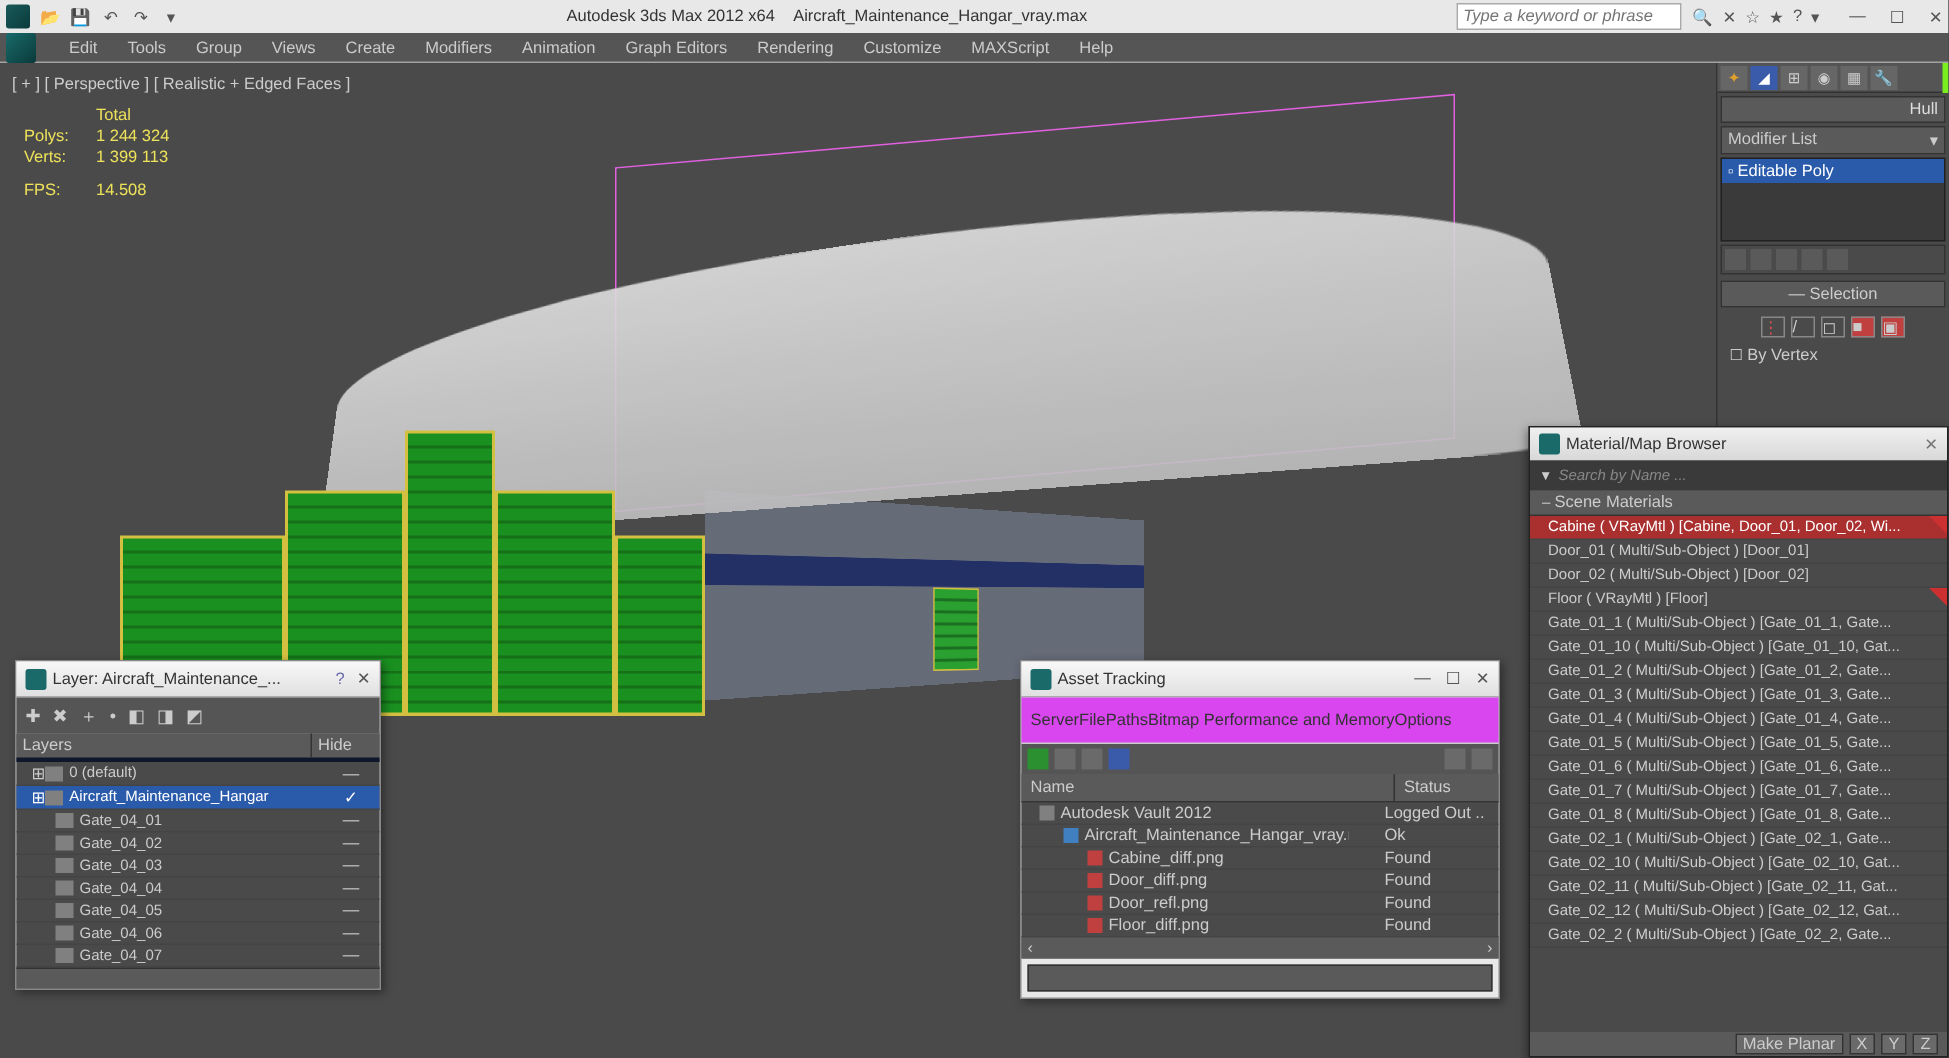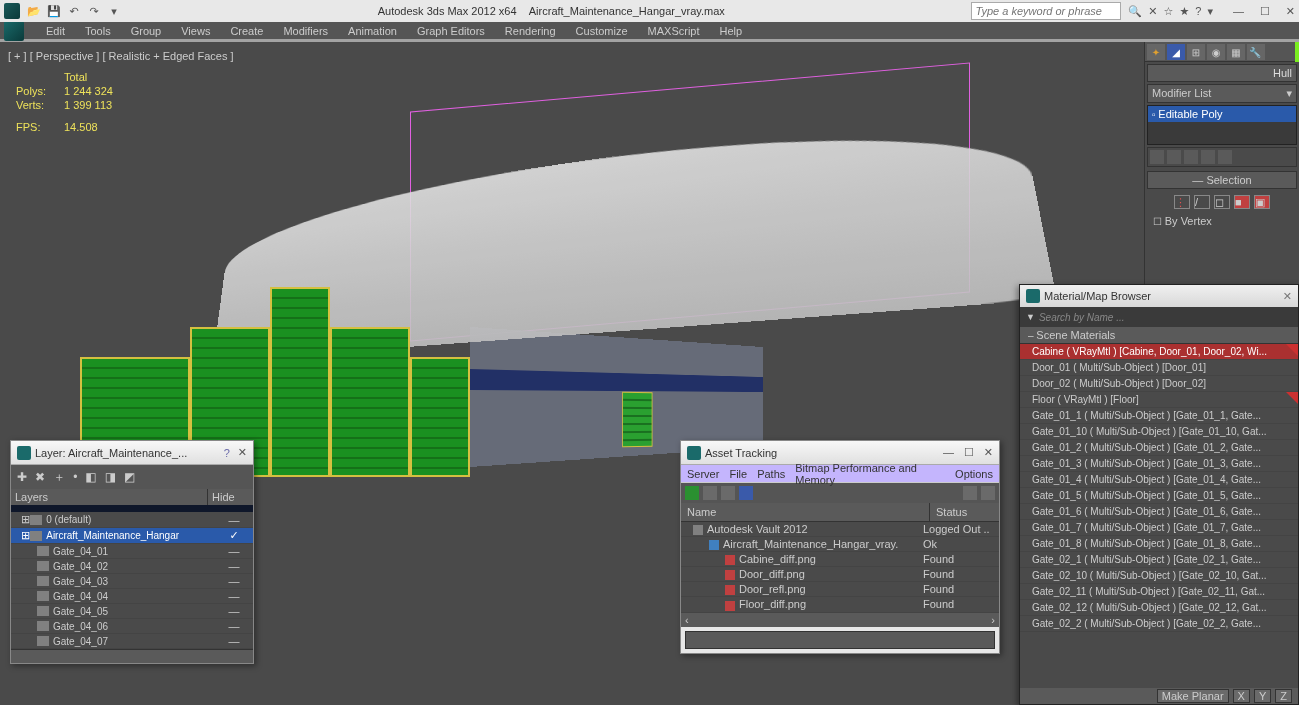--- a/index.html
+++ b/index.html
@@ -10,21 +10,21 @@
 .titlebar .app-icon { width: 16px; height: 16px; background: linear-gradient(135deg,#1a5a5a,#0a3a3a); border-radius: 2px; margin-right: 6px; }
 .titlebar .qat { display: flex; gap: 4px; margin-right: 10px; }
 .titlebar .qat span { width: 16px; height: 16px; display: inline-flex; align-items: center; justify-content: center; color: #555; }
 .titlebar .title-text { flex: 1; text-align: center; color: #333; font-size: 11px; }
 .titlebar .search-box { width: 150px; height: 18px; background: #fff; border: 1px solid #aaa; font-style: italic; color: #888; padding: 0 4px; }
 .titlebar .right-icons { display: flex; gap: 6px; margin-left: 8px; align-items: center; }
 .titlebar .right-icons span { color: #555; }
 .titlebar .win-controls { display: flex; gap: 16px; margin-left: 20px; color: #555; }
 
 
-.menubar { height: 20px; background: #555; border-bottom: 3px solid #a3a3a3; display: flex; align-items: center; padding: 0 20px; }
+.menubar { height: 20px; background: #555; border-bottom: 1px solid #a3a3a3; display: flex; align-items: center; padding: 0 20px; }
 .menubar .app-logo { width: 20px; height: 20px; background: linear-gradient(135deg,#1a6a6a,#0a3a3a); border-radius: 2px; margin-right: 12px; margin-left: -16px; }
 .menubar span { color: #ccc; padding: 0 10px; cursor: default; }
 
 
 .workspace { position: absolute; top: 42px; left: 0; right: 155px; bottom: 0; background: #4a4a4a; }
 .viewport-label { position: absolute; top: 8px; left: 8px; color: #ccc; font-size: 11px; }
 .stats { position: absolute; top: 28px; left: 16px; color: #eee25a; font-size: 11px; line-height: 14px; }
 .stats .row { display: flex; gap: 8px; }
 .stats .lbl { width: 40px; }
 
@@ -42,55 +42,55 @@
 .hangar .d5 { left: 330px; width: 60px; height: 120px; }
 .hangar .side { position: absolute; bottom: 40px; left: 430px; width: 520px; height: 140px; background: linear-gradient(180deg,#6a7080 30%,#1a2a6a 30%,#1a2a6a 45%,#6a7080 45%); transform: perspective(800px) rotateY(38deg); transform-origin: left center; opacity: 0.85; }
 .hangar .smdoor { position: absolute; bottom: 60px; left: 580px; width: 35px; height: 55px; background: repeating-linear-gradient(180deg,#2aa030,#2aa030 6px,#1a7020 6px,#1a7020 8px); border: 1px solid #d4c040; transform: perspective(800px) rotateY(30deg); }
 
 
 .cmd-panel { position: absolute; top: 42px; right: 0; width: 155px; bottom: 0; background: #4a4a4a; border-left: 1px solid #333; }
 .cmd-tabs { height: 20px; display: flex; gap: 2px; padding: 2px; background: #555; border-bottom: 1px solid #333; }
 .cmd-tabs span { width: 18px; height: 16px; background: #666; display: inline-flex; align-items: center; justify-content: center; font-size: 10px; }
 .cmd-name { margin: 2px; padding: 2px 4px; background: #5a5a5a; color: #ddd; border: 1px solid #333; text-align: right; }
 .mod-list { margin: 2px; padding: 2px 4px; background: #5a5a5a; color: #ccc; border: 1px solid #333; display: flex; justify-content: space-between; }
-.mod-stack { margin: 2px; height: 40px; background: #3a3a3a; border: 1px solid #222; }
+.mod-stack { margin: 2px; height: 56px; background: #3a3a3a; border: 1px solid #222; }
 .mod-stack .item { background: #2a5aaa; color: #fff; padding: 2px 4px; font-size: 10px; }
 .mod-tools { margin: 2px; display: flex; gap: 3px; padding: 2px; border: 1px solid #333; }
 .mod-tools span { width: 14px; height: 14px; background: #5a5a5a; }
 .rollout-hdr { background: #5a5a5a; text-align: center; padding: 2px; border: 1px solid #333; margin: 4px 2px 2px; }
 .sel-icons { display: flex; gap: 4px; justify-content: center; padding: 4px; }
 .sel-icons span { width: 16px; height: 14px; border: 1px solid #888; }
 .sel-icons .v { color: #e05050; }
 .byv { padding: 2px 8px; font-size: 10px; }
 
 
 .layer-panel { position: absolute; top: 440px; left: 10px; width: 244px; background: #e8e8e8; color: #333; border: 1px solid #888; box-shadow: 2px 2px 6px rgba(0,0,0,0.4); }
 .panel-title { height: 24px; background: linear-gradient(180deg,#f8f8f8,#e0e0e0); display: flex; align-items: center; padding: 0 6px; border-bottom: 1px solid #aaa; }
 .panel-title .ico { width: 14px; height: 14px; background: #1a6a6a; border-radius: 2px; margin-right: 4px; }
 .panel-title .txt { flex: 1; font-size: 11px; }
 .panel-title .help { margin: 0 8px; color: #6a6aaa; }
 .panel-title .close { color: #555; }
 .layer-tools { height: 24px; background: #555; display: flex; gap: 8px; align-items: center; padding: 0 6px; }
 .layer-tools span { color: #ccc; font-size: 12px; }
 .layer-grid { background: #4a4a4a; color: #ccc; }
-.layer-hdr { display: flex; background: #5a5a5a; border-bottom: 7px solid #0f172a; }
+.layer-hdr { display: flex; background: #5a5a5a; border-bottom: 3px solid #0f172a; }
 .layer-hdr .c1 { flex: 1; padding: 2px 4px; }
 .layer-hdr .c2 { width: 46px; padding: 2px 4px; border-left: 1px solid #333; }
 .layer-row { display: flex; align-items: center; padding: 1px 4px; border-bottom: 1px solid #444; }
 .layer-row.sel { background: #2a5aaa; color: #fff; }
 .layer-row .ind { width: 12px; }
 .layer-row .lico { width: 12px; height: 10px; background: #808080; margin-right: 4px; }
 .layer-row .nm { flex: 1; font-size: 10px; overflow: hidden; white-space: nowrap; }
 .layer-row .hd { width: 30px; text-align: center; }
 .hscroll { height: 14px; background: #5a5a5a; border-top: 1px solid #333; }
 
 
 .asset-panel { position: absolute; top: 440px; left: 680px; width: 320px; background: #e8e8e8; color: #333; border: 1px solid #888; box-shadow: 2px 2px 6px rgba(0,0,0,0.4); }
 .asset-panel .win-ctrls { display: flex; gap: 10px; color: #555; margin-left: 8px; }
-.asset-menu { height: 18px; background: #c4b5fd; display: flex; gap: 10px; padding: 0 6px; align-items: center; border-bottom: 1px solid #ccc; }
+.asset-menu { height: 31px; background: #d946ef; display: flex; padding: 0 6px; align-items: center; border-bottom: 1px solid #ccc; }
 .asset-menu span { font-size: 11px; }
 .asset-tools { height: 20px; background: #555; display: flex; gap: 4px; align-items: center; padding: 0 4px; }
 .asset-tools span { width: 14px; height: 14px; background: #6a6a6a; }
 .asset-tools .grn { background: #2a9030; }
 .asset-tools .blu { background: #3a5aaa; }
 .asset-grid { background: #4a4a4a; color: #ccc; }
 .asset-hdr { display: flex; background: #5a5a5a; border-bottom: 1px solid #333; }
 .asset-hdr .c1 { flex: 1; padding: 3px 6px; }
 .asset-hdr .c2 { width: 70px; padding: 3px 6px; border-left: 1px solid #333; }
 .asset-row { display: flex; padding: 1px 6px; border-bottom: 1px solid #444; font-size: 10px; gap: 24px; }

